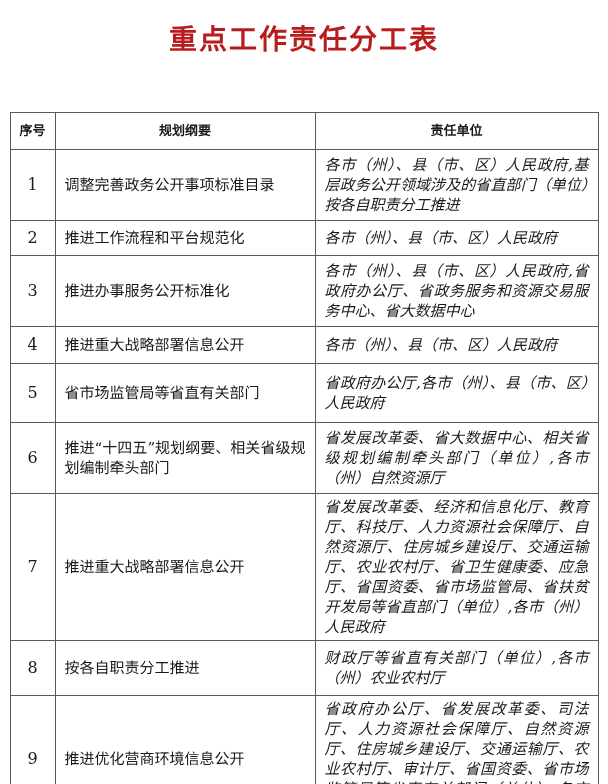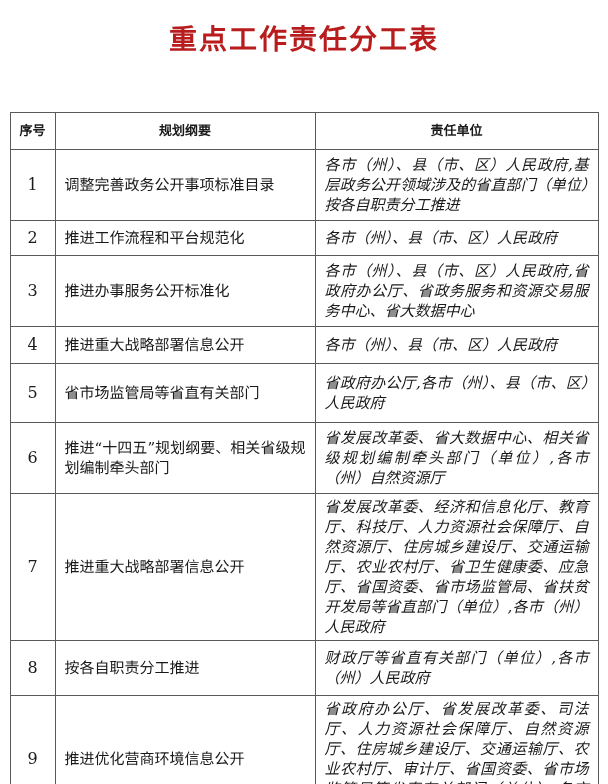--- a/index.html
+++ b/index.html
@@ -126,21 +126,21 @@
       <td class="cell-unit">省发展改革委、省大数据中心、相关省级规划编制牵头部门（单位）,各市（州）自然资源厅</td>
     </tr>
     <tr>
       <td class="cell-no">7</td>
       <td class="cell-work">推进重大战略部署信息公开</td>
       <td class="cell-unit">省发展改革委、经济和信息化厅、教育厅、科技厅、人力资源社会保障厅、自然资源厅、住房城乡建设厅、交通运输厅、农业农村厅、省卫生健康委、应急厅、省国资委、省市场监管局、省扶贫开发局等省直部门（单位）,各市（州）人民政府</td>
     </tr>
     <tr>
       <td class="cell-no">8</td>
       <td class="cell-work">按各自职责分工推进</td>
-      <td class="cell-unit">财政厅等省直有关部门（单位）,各市（州）人民政府</td>
+      <td class="cell-unit">财政厅等省直有关部门（单位）,各市（州）农业农村厅</td>
     </tr>
     <tr>
       <td class="cell-no">9</td>
       <td class="cell-work">推进优化营商环境信息公开</td>
       <td class="cell-unit">省政府办公厅、省发展改革委、司法厅、人力资源社会保障厅、自然资源厅、住房城乡建设厅、交通运输厅、农业农村厅、审计厅、省国资委、省市场监管局等省直有关部门（单位）,各市（州）人民政府</td>
     </tr>
 
   </tbody>
 </table>
 

